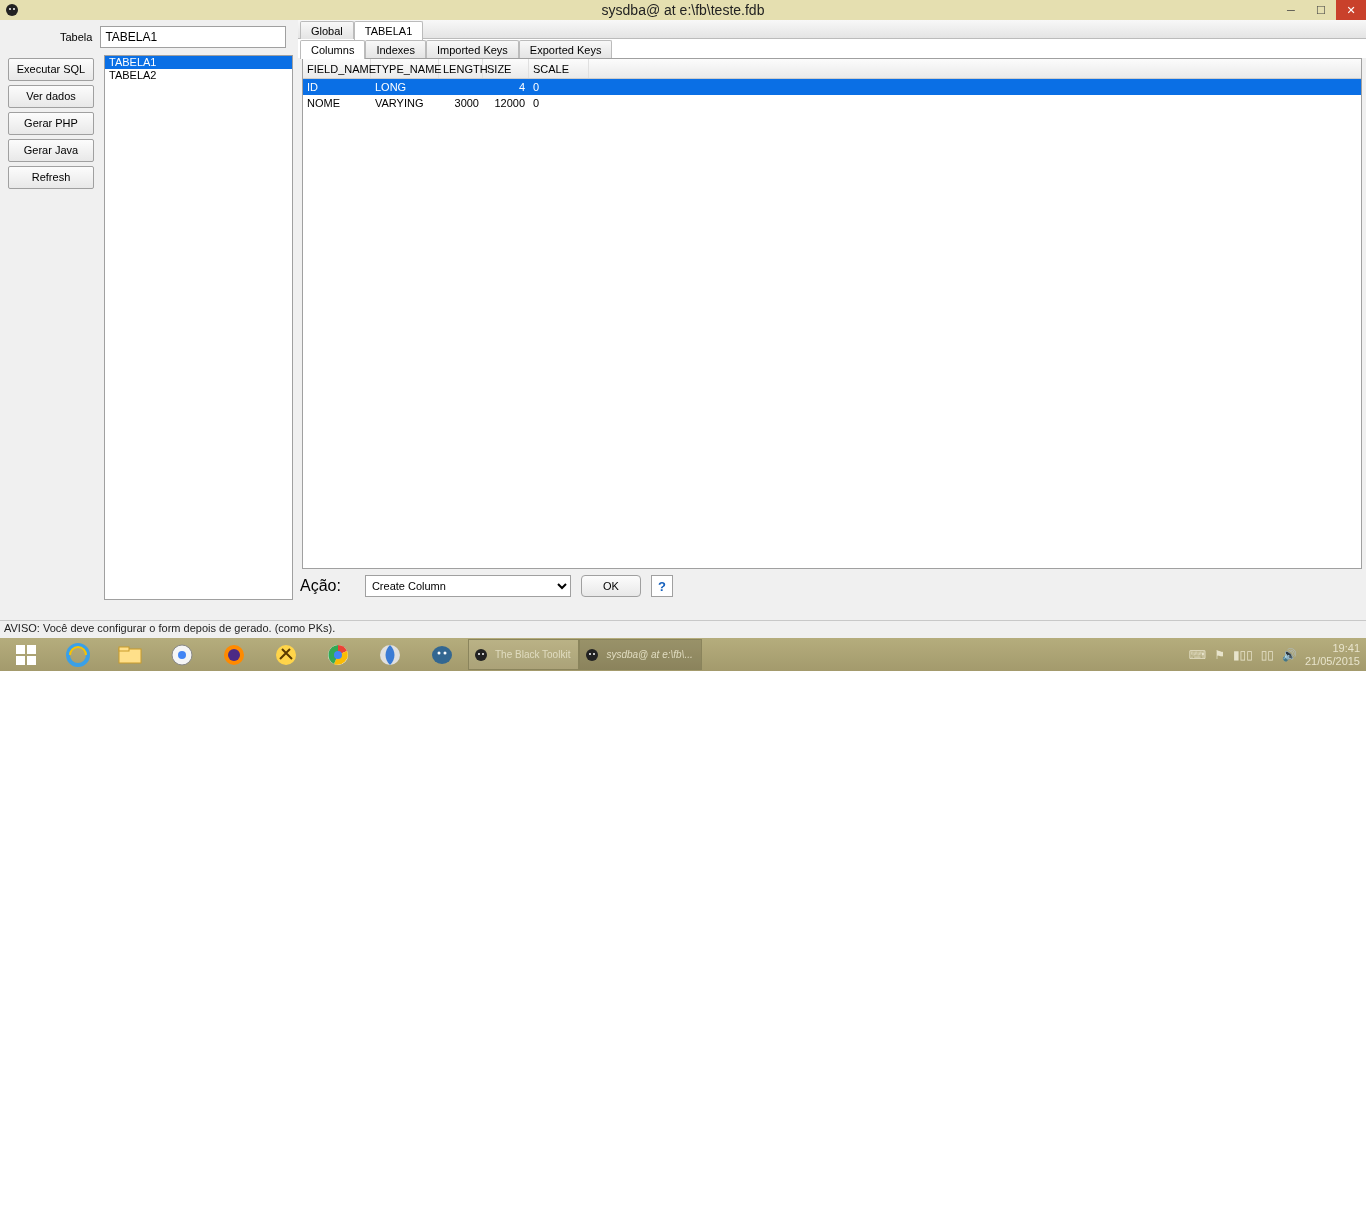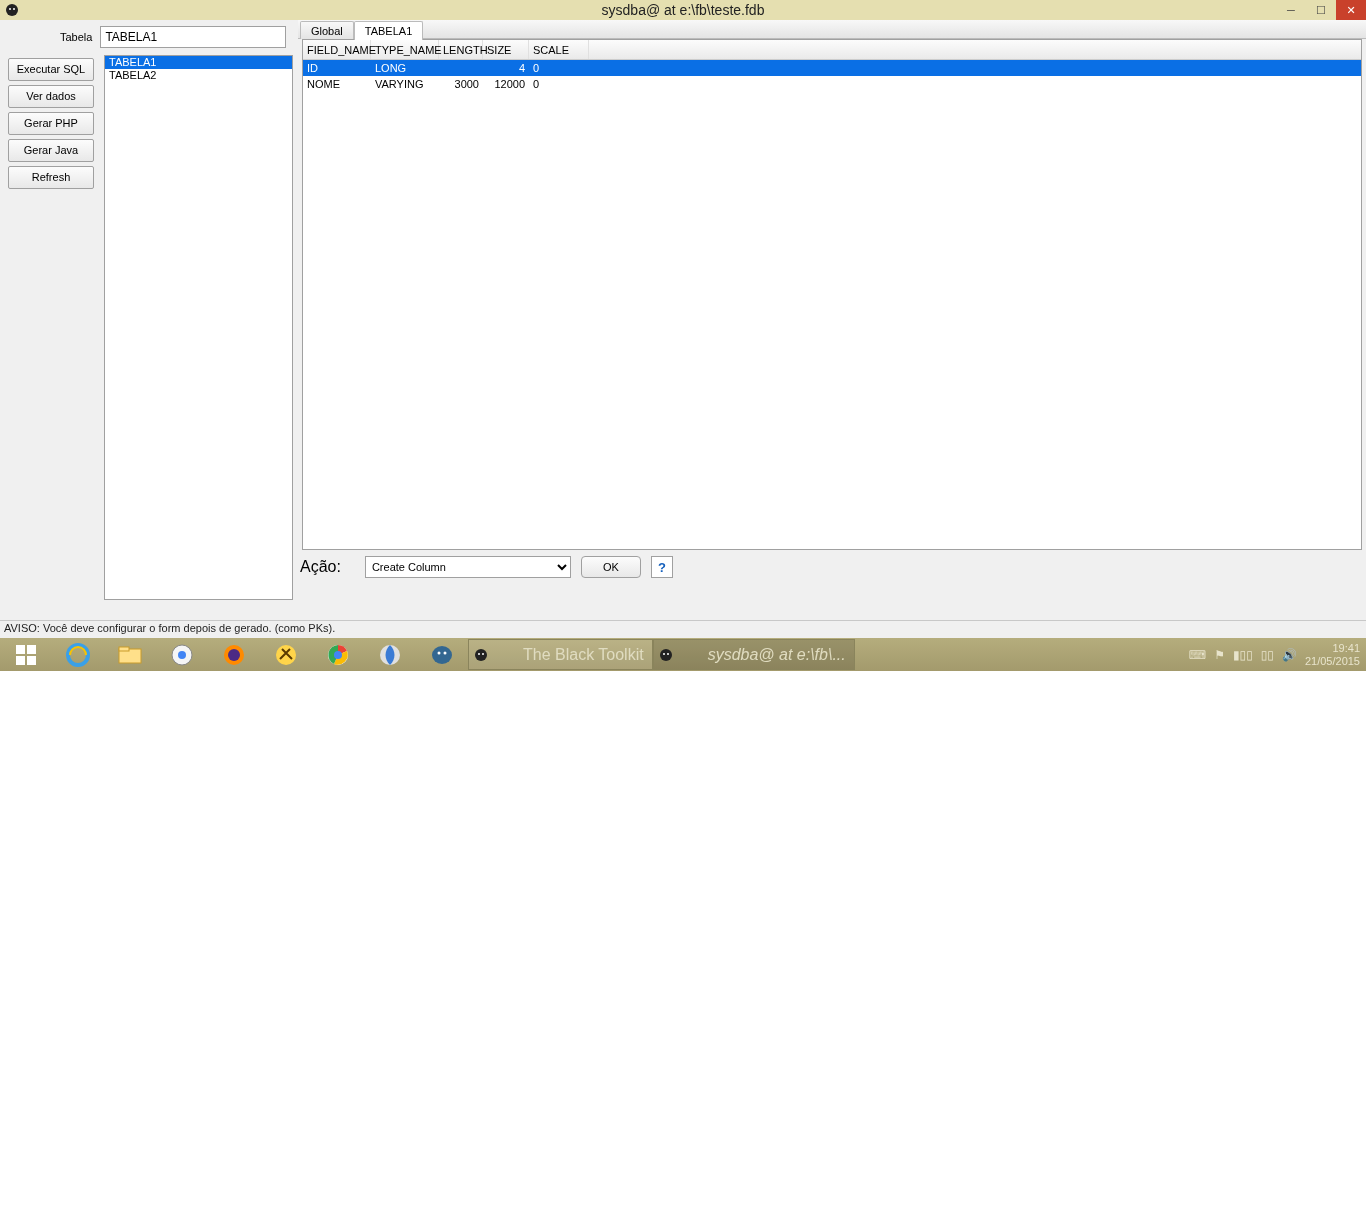--- a/index.html
+++ b/index.html
@@ -48,21 +48,21 @@
 .action-row { display: flex; align-items: center; gap: 10px; padding: 6px 2px 4px 2px; }
 .action-row .albl { font-size: 16px; margin-right: 14px; }
 .action-select { border: 1px solid #a0a0a0; background: #fff; height: 22px; font-size: 11px; width: 206px; padding: 0 2px; }
 .ok-btn { width: 60px; height: 22px; background: linear-gradient(#fcfcfc,#e8e8e8); border: 1px solid #a0a0a0; font-size: 11px; border-radius: 4px; }
 .help-btn { width: 22px; height: 22px; border: 1px solid #a0a0a0; display: flex; align-items: center; justify-content: center; background: #fff; }
 
 .status-bar { height: 18px; border-top: 1px solid #c8c8c8; background: #f0f0f0; font-size: 11px; padding: 1px 4px; color: #222; }
 
 .taskbar { height: 33px; background: linear-gradient(#b5ad7d,#a39a6c); display: flex; align-items: center; position: relative; }
 .tb-icon { width: 52px; height: 33px; display: flex; align-items: center; justify-content: center; }
-.tb-task { display: flex; align-items: center; height: 31px; padding: 0 8px 0 4px; border: 1px solid #8a845c; background: rgba(255,255,255,0.08); font-size: 16px; color: #e0dcc0; gap: 28px; }
+.tb-task { display: flex; align-items: center; height: 31px; padding: 0 8px 0 4px; border: 1px solid #8a845c; background: rgba(255,255,255,0.08); font-size: 10px; color: #e0dcc0; }
 .tb-task.active { background: rgba(0,0,0,0.15); font-style: italic; }
 .tb-right { position: absolute; right: 6px; display: flex; align-items: center; gap: 8px; color: #e8e4cc; }
 .tb-clock { text-align: right; font-size: 11px; line-height: 13px; }
 .tray-icon { font-size: 12px; }
 
 svg.mini { width: 16px; height: 16px; }
 svg.task { width: 28px; height: 28px; }
 </style>
 </head>
 <body>
@@ -99,20 +99,26 @@
 
   <div class="table-list">
     <div class="table-list-item selected">TABELA1</div>
     <div class="table-list-item">TABELA2</div>
   </div>
 
   <div class="right-panel">
     <div class="tab-row">
       <div class="tab">Global</div>
       <div class="tab active">TABELA1</div>
+    </div>
+    <div class="subtab-row">
+      <div class="tab active">Columns</div>
+      <div class="tab">Indexes</div>
+      <div class="tab">Imported Keys</div>
+      <div class="tab">Exported Keys</div>
     </div>
 
     <div class="grid-wrap">
       <div class="grid-header">
         <div class="col c0">FIELD_NAME</div>
         <div class="col c1">TYPE_NAME</div>
         <div class="col c2" style="text-align:left">LENGTH</div>
         <div class="col c3" style="text-align:left">SIZE</div>
         <div class="col c4">SCALE</div>
       </div>

